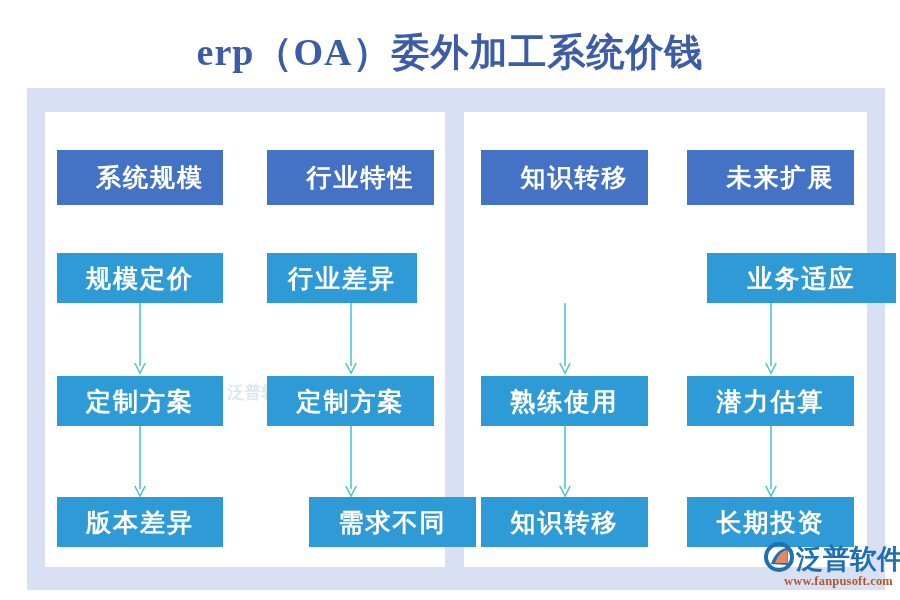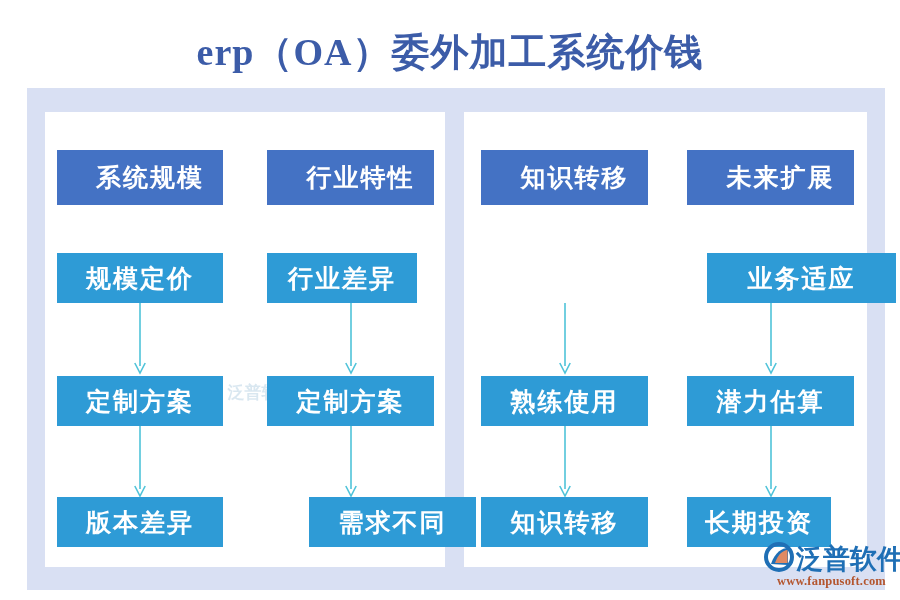--- a/index.html
+++ b/index.html
@@ -141,21 +141,21 @@
     line-height: 30px;
     white-space: nowrap;
   }
   #brand-url {
     font-family: "Liberation Serif", "DejaVu Serif", serif;
     font-weight: 700;
     font-size: 12.5px;
     color: #b4562f;
     letter-spacing: 0.2px;
     margin-top: -1px;
-    margin-left: 13px;
+    margin-left: 20px;
     white-space: nowrap;
   }
 </style>
 </head>
 <body>
 
 <div id="canvas">
 
   <div id="page-title">erp（OA）委外加工系统价钱</div>
 
@@ -262,21 +262,21 @@
 
   <div class="node-box sub" style="left:687px; top:376px; width:167px;">潜力估算</div>
 
   <div class="connector" style="left:764px; top:426px;">
     <svg width="14" height="72" viewBox="0 0 14 72">
       <line x1="7" y1="0" x2="7" y2="63" stroke="#4fc3d9" stroke-width="1.6"></line>
       <path d="M1.8 60 L7 70 L12.2 60" fill="none" stroke="#4fc3d9" stroke-width="1.6"></path>
     </svg>
   </div>
 
-  <div class="node-box sub" style="left:687px; top:497px; width:144px;text-align:right;">长期投资</div>
+  <div class="node-box sub" style="left:687px; top:497px; width:167px;text-align:right;">长期投资</div>
 
   <div id="brand-logo">
     <div id="brand-row">
       <span>
         <svg width="30" height="30" viewBox="0 0 30 30">
           <circle cx="15" cy="15" r="13" fill="none" stroke="#1f6fb5" stroke-width="4"></circle>
           <path d="M7 22 C11 10, 18 6, 24 6 L24 23 Z" fill="#1f6fb5"></path>
           <path d="M11 21 C14 12, 19 8.5, 23.5 8 L23.5 21 Z" fill="#e08a63"></path>
         </svg>
       </span>

